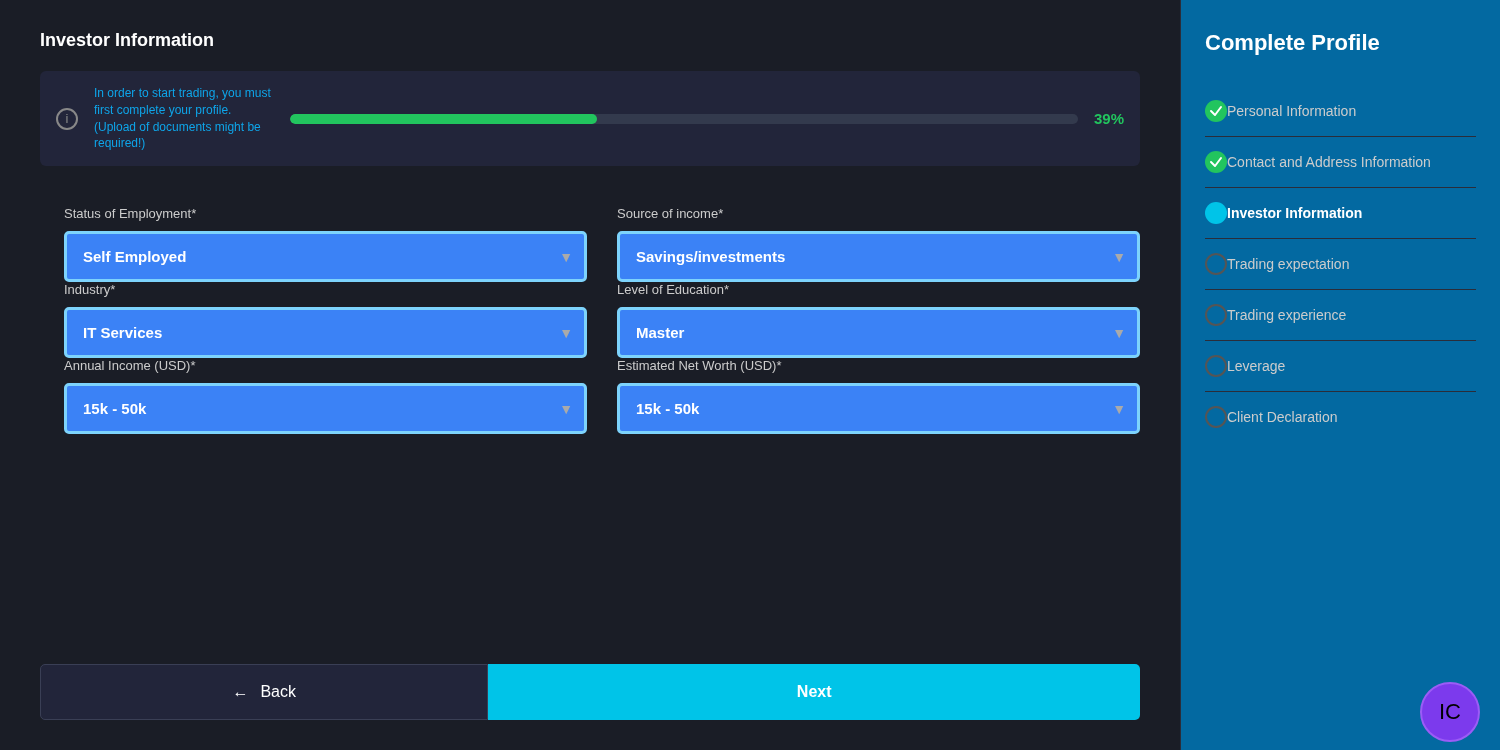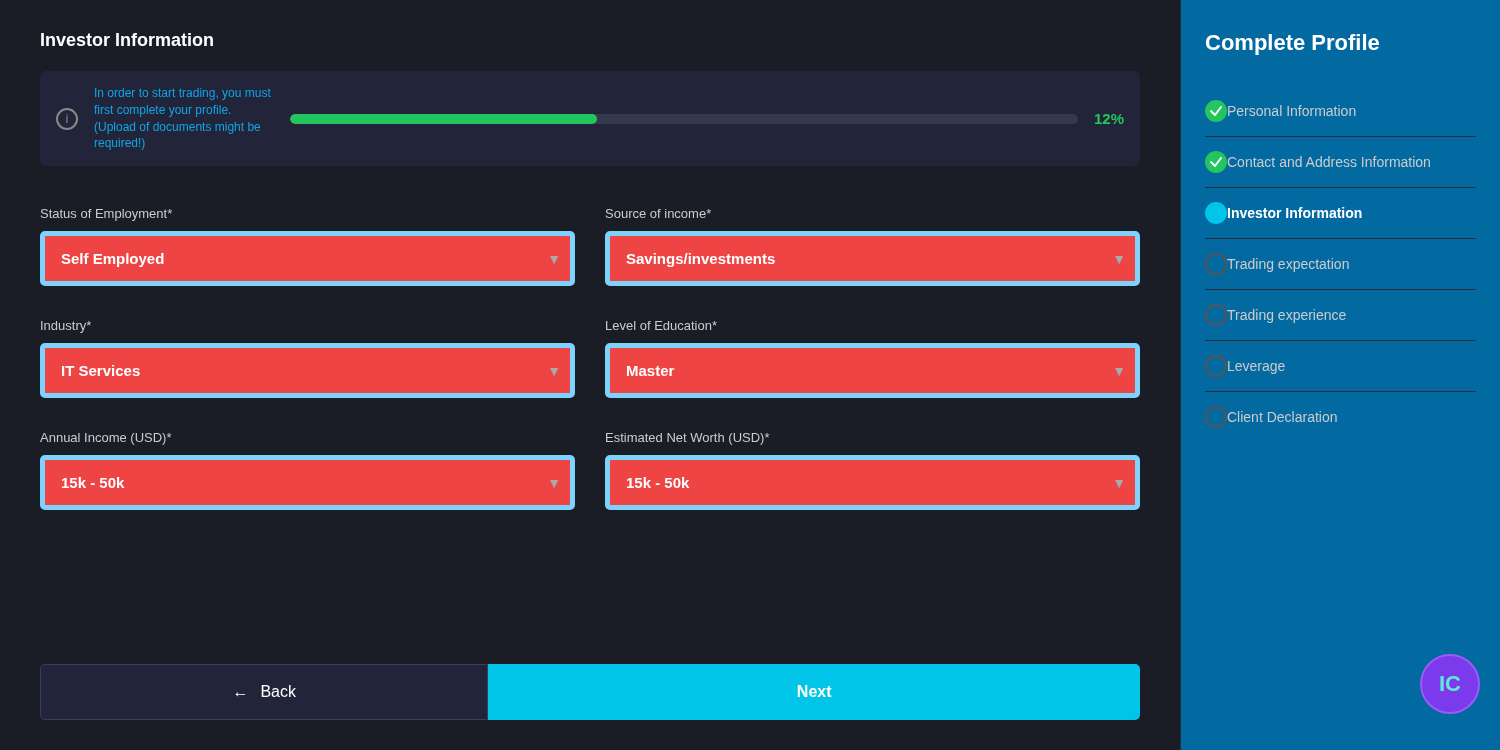--- a/index.html
+++ b/index.html
@@ -80,21 +80,21 @@
       font-size: 15px;
       font-weight: bold;
       flex-shrink: 0;
     }
 
     
     .form-area {
       flex: 1;
       display: flex;
       flex-direction: column;
-      gap: 32px;
+      margin-left: 24px;
     }
 
     .form-row {
       display: flex;
       gap: 30px;
     }
 
     .form-group {
       flex: 1;
       display: flex;
@@ -106,22 +106,22 @@
       font-size: 13px;
       color: #cccccc;
     }
 
     .select-wrapper {
       position: relative;
     }
 
     .select-wrapper select {
       width: 100%;
-      background: #ef4444;
-      border: 5px solid #7dd3fc;
+      background: #3b82f6;
+      border: 3px solid #7dd3fc;
       border-radius: 5px;
       padding: 14px 16px;
       color: #ffffff;
       font-size: 15px;
       font-weight: bold;
       appearance: none;
       -webkit-appearance: none;
       cursor: pointer;
     }
 
@@ -241,52 +241,52 @@
     }
 
     .step-label.active-label {
       color: #ffffff;
       font-weight: bold;
     }
 
     
     .logo-badge {
       position: absolute;
-      bottom: 36px;
+      bottom: 8px;
       right: 20px;
       width: 60px;
       height: 60px;
       border-radius: 50%;
       background: #7c3aed;
       display: flex;
       align-items: center;
       justify-content: center;
       font-size: 22px;
-      color: #5eead4;
-      font-weight: bold;
+      color: #000000;
+      font-weight: normal;
       border: 2px solid #9b5cf6;
     }
 
     body {
       position: relative;
     }
   </style>
 </head>
 <body>
 
 <div class="main-content">
   <div class="page-title">Investor Information</div>
 
   <div class="progress-section">
     <div class="info-icon">i</div>
     <div class="progress-message">In order to start trading, you must first complete your profile. (Upload of documents might be required!)</div>
     <div class="progress-bar-container">
       <div class="progress-bar-fill"></div>
     </div>
-    <div class="progress-percent">12%</div>
+    <div class="progress-percent">39%</div>
   </div>
 
   <div class="form-area">
 
     <div class="form-row">
       <div class="form-group">
         <label class="form-label">Status of Employment*</label>
         <div class="select-wrapper">
           <select>
             <option>Self Employed</option>

